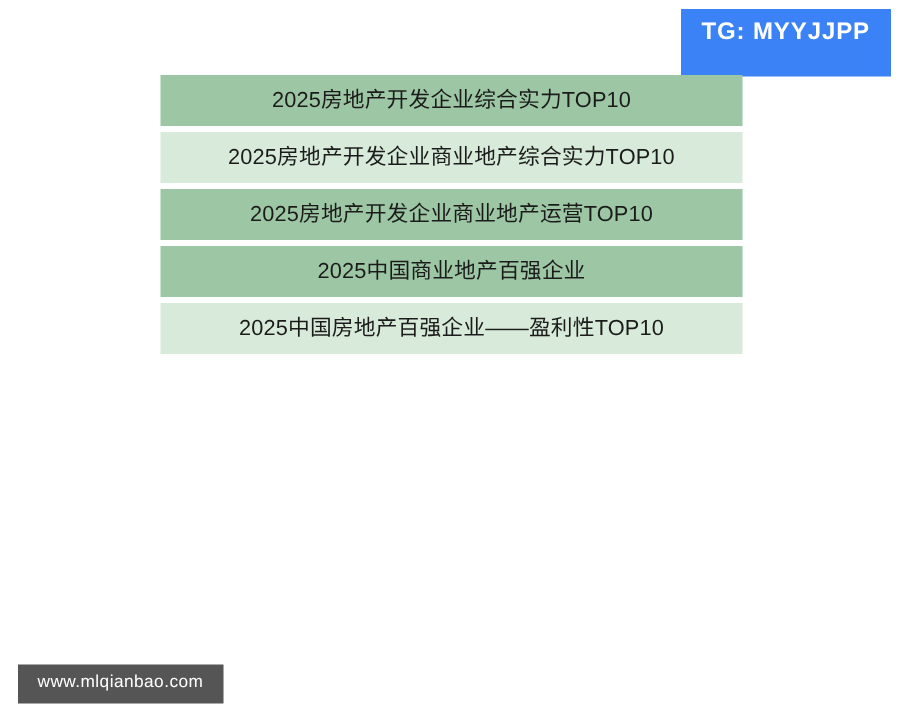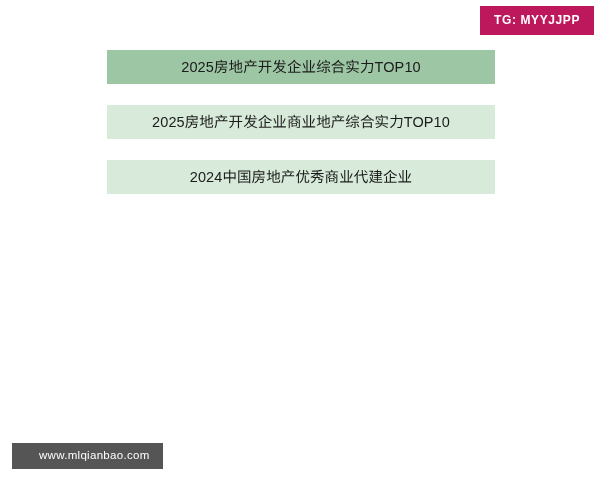--- a/index.html
+++ b/index.html
@@ -14,39 +14,39 @@
     font-family: "Liberation Sans", "DejaVu Sans", sans-serif;
     overflow: hidden;
     position: relative;
   }
 
   
   .tg-badge {
     position: absolute;
     top: 6px;
     right: 6px;
-    background: #be185d;
+    background: #3b82f6;
     color: #ffffff;
-    font-size: 12px;
+    font-size: 16px;
     font-weight: bold;
     letter-spacing: 0.6px;
-    padding: 8px 14px 9px 14px;
+    padding: 8px 14px 21px 14px;
     line-height: 1;
     white-space: nowrap;
   }
 
   
   .ranking-list {
     position: absolute;
     left: 107px;
     top: 50px;
     width: 388px;
     display: flex;
     flex-direction: column;
-    gap: 21px;
+    gap: 4px;
   }
 
   .ranking-row {
     height: 34px;
     display: flex;
     align-items: center;
     justify-content: center;
     box-sizing: border-box;
     padding: 0 6px;
   }
@@ -65,46 +65,52 @@
 
   
   .site-watermark {
     position: absolute;
     left: 12px;
     bottom: 11px;
     background: #555555;
     color: #ffffff;
     font-size: 11.5px;
     letter-spacing: 0.3px;
-    padding: 7px 13px 8px 27px;
+    padding: 7px 13px 8px 13px;
     line-height: 1;
     white-space: nowrap;
   }
 </style>
 </head>
 <body>
 
 <div class="tg-badge">TG: MYYJJPP</div>
 
 <div class="ranking-list">
 
   <div class="ranking-row shade-dark">
     <span class="row-label">2025房地产开发企业综合实力TOP10</span>
   </div>
 
   <div class="ranking-row shade-light">
     <span class="row-label">2025房地产开发企业商业地产综合实力TOP10</span>
   </div>
 
+  <div class="ranking-row shade-dark">
+    <span class="row-label">2025房地产开发企业商业地产运营TOP10</span>
+  </div>
 
 
-
-
+  <div class="ranking-row shade-dark">
+    <span class="row-label">2025中国商业地产百强企业</span>
+  </div>
 
 
 
   <div class="ranking-row shade-light">
-    <span class="row-label">2024中国房地产优秀商业代建企业</span>
+    <span class="row-label">2025中国房地产百强企业——盈利性TOP10</span>
   </div>
+
+
 
 </div>
 
 <div class="site-watermark">www.mlqianbao.com</div>
 
 </body></html>

